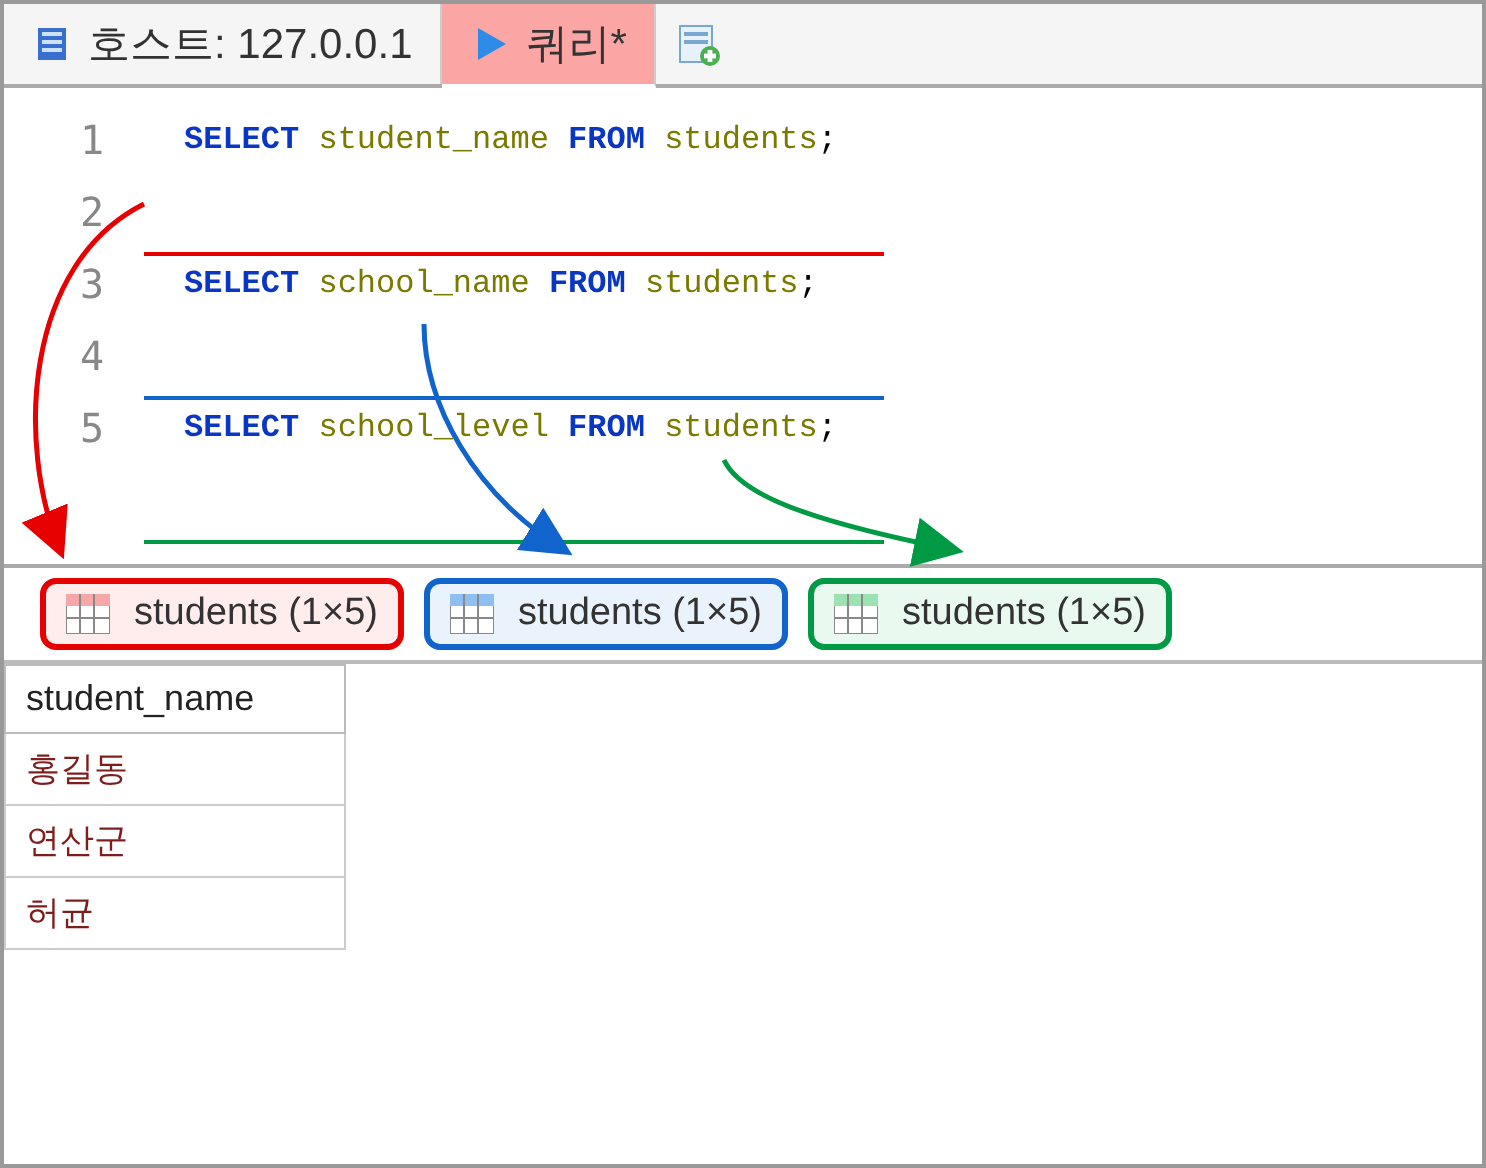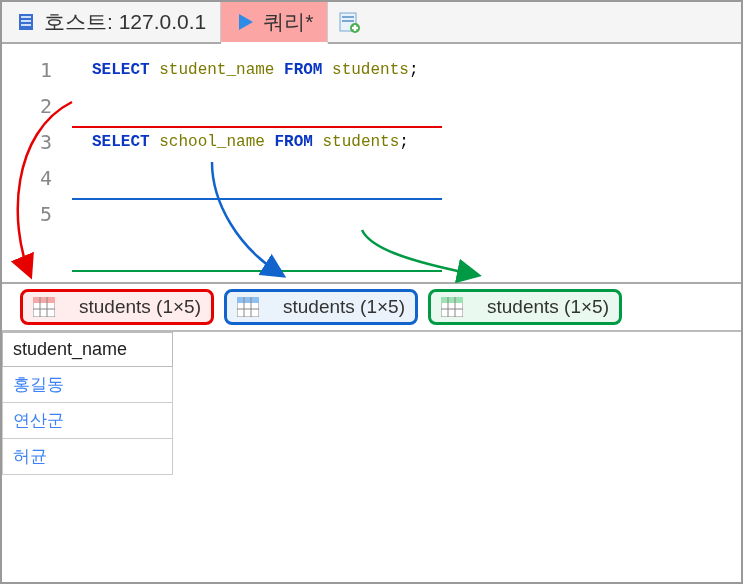--- a/index.html
+++ b/index.html
@@ -90,21 +90,21 @@
     align-items: center;
     height: 48px;
     padding-left: 18px;
     gap: 10px;
     border-bottom: 2px solid #bbb;
     background: #fff;
   }
   .rtab {
     display: flex;
     align-items: center;
-    gap: 24px;
+    gap: 12px;
     padding: 4px 10px;
     border: 3px solid;
     border-radius: 8px;
     font-size: 19px;
     color: #333;
     cursor: pointer;
   }
   .rtab.red   { border-color: #e60000; background: #ffecec; }
   .rtab.blue  { border-color: #1164cc; background: #eaf2fb; }
   .rtab.green { border-color: #009944; background: #e9f9ef; }
@@ -123,21 +123,21 @@
     font-weight: normal;
     color: #222;
     text-align: left;
     padding: 6px 10px;
     border: 1px solid #bbb;
     background: #fff;
     min-width: 170px;
   }
   .result-table td {
     font-size: 17px;
-    color: #3b82f6;
+    color: #7f1d1d;
     padding: 6px 10px;
     border: 1px solid #ccc;
     min-width: 170px;
   }
 
   
   .arrow-overlay {
     position: absolute;
     left: 0; top: 0;
     pointer-events: none;
@@ -195,20 +195,21 @@
       <div>2</div>
       <div>3</div>
       <div>4</div>
       <div>5</div>
     </div>
   <div class="code" id="code">
       <div class="code-line"><span class="kw">SELECT</span> <span class="ident">student_name</span> <span class="kw">FROM</span> <span class="ident">students</span><span class="punct">;</span></div>
       <div class="code-line"></div>
       <div class="code-line"><span class="kw">SELECT</span> <span class="ident">school_name</span> <span class="kw">FROM</span> <span class="ident">students</span><span class="punct">;</span></div>
       <div class="code-line"></div>
+      <div class="code-line"><span class="kw">SELECT</span> <span class="ident">school_level</span> <span class="kw">FROM</span> <span class="ident">students</span><span class="punct">;</span></div>
     </div>
   <div class="underline ul-red"></div>
   <div class="underline ul-blue"></div>
   <div class="underline ul-green"></div>
 </div>
 
 <div class="result-tabs" id="result-tabs">
     <div class="rtab red">
       <svg viewBox="0 0 22 20" class="grid-icon red">
         <rect class="bg" x="0" y="0" width="22" height="20" stroke="#888" fill="#fff"></rect>

